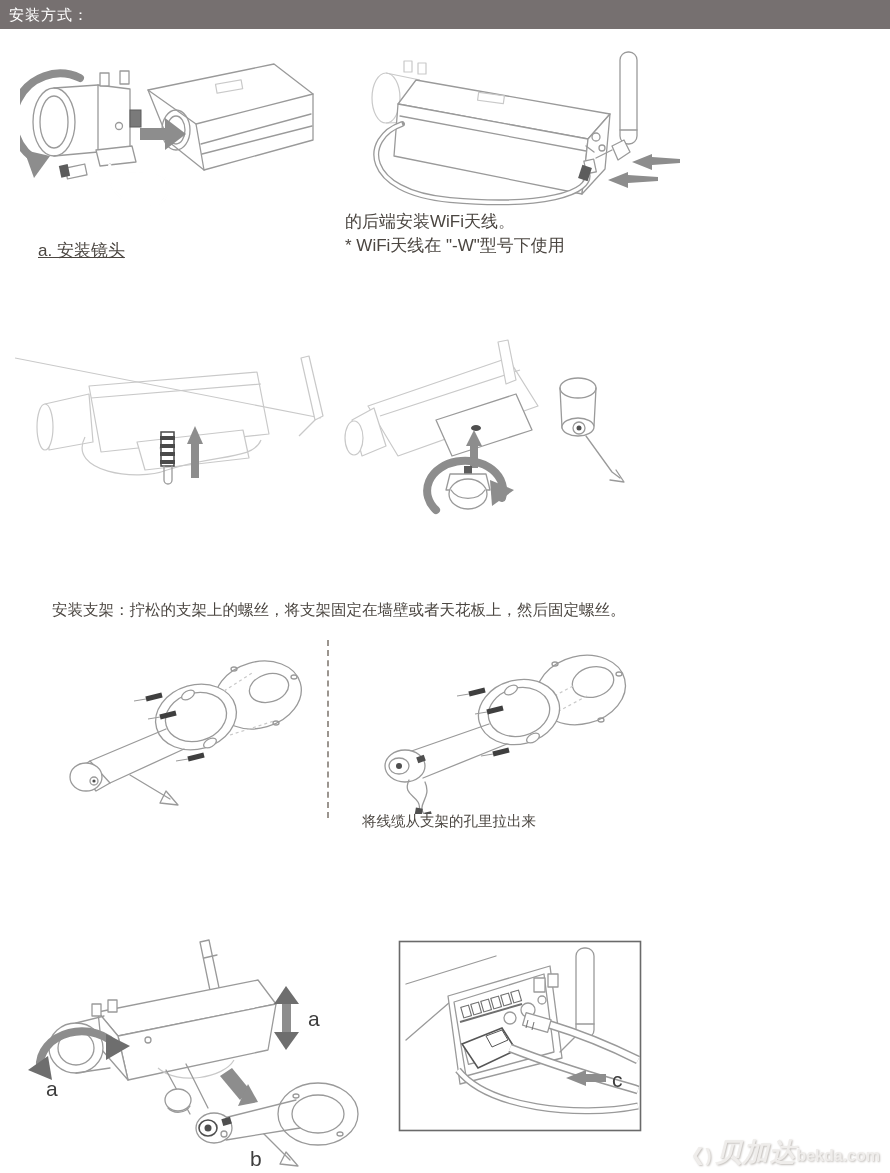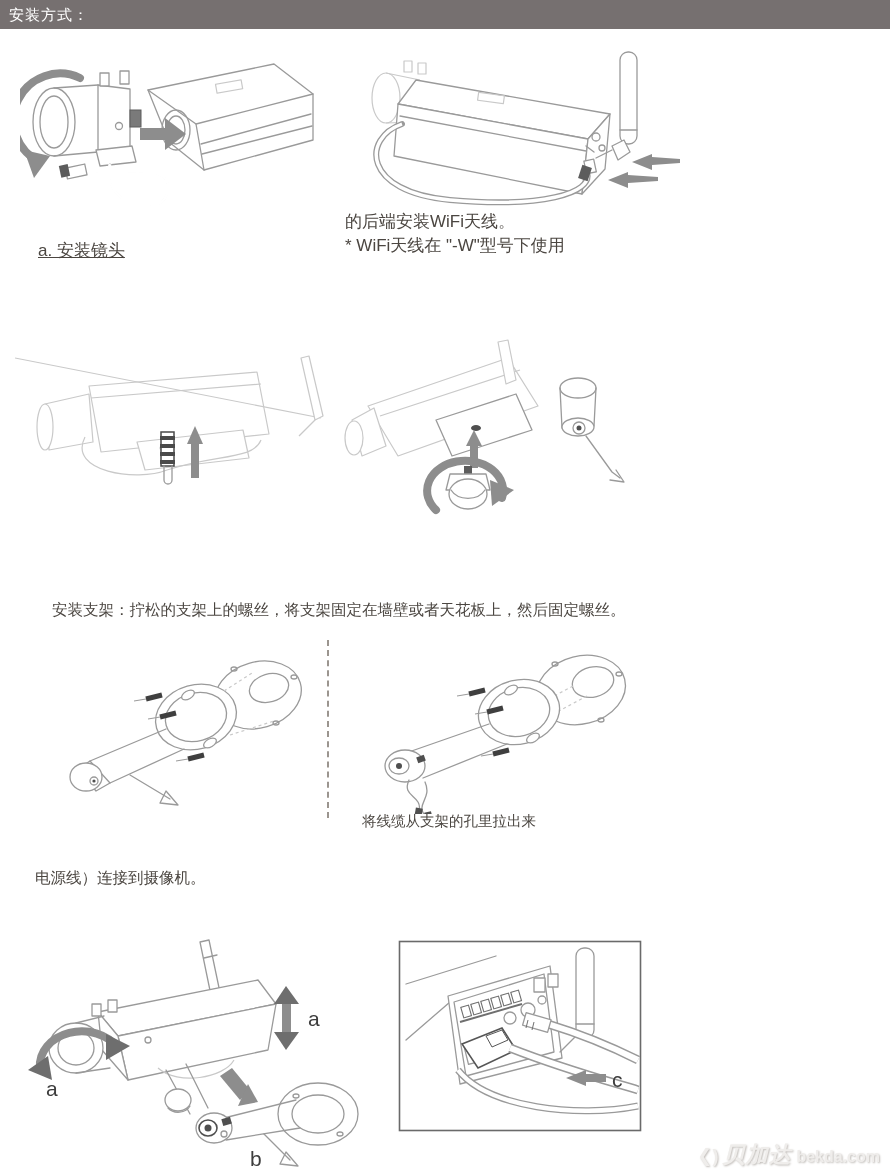--- a/index.html
+++ b/index.html
@@ -22,21 +22,21 @@
   .divider-dashed {
     position:absolute; left:327px; top:640px; height:178px; width:0;
     border-left:2px dashed #9b958f;
   }
   .watermark {
     position:absolute; right:10px; bottom:3px; display:flex; align-items:baseline;
     color:#efedeb; text-shadow:1px 1px 2px #c2beba, -1px -1px 1px #ffffff;
     user-select:none;
   }
   .watermark .logo { font-size:18px; margin-right:4px; font-weight:bold; }
-  .watermark .brand { font-size:22px; font-weight:bold; font-style:italic; letter-spacing:1px; margin-right:5px; }
+  .watermark .brand { font-size:26px; font-weight:bold; font-style:italic; letter-spacing:1px; }
   .watermark .domain { font-size:16px; font-weight:bold; }
   svg text.lbl { font-family:"Liberation Sans",sans-serif; font-size:21px; fill:#3d3d3d; }
   .ln   { stroke:#9a9a9a; fill:none; stroke-width:1.3; stroke-linejoin:round; stroke-linecap:round; }
   .lnw  { stroke:#9a9a9a; fill:#ffffff; stroke-width:1.3; stroke-linejoin:round; }
   .faded{ stroke:#c9c9c9; fill:none; stroke-width:1.2; stroke-linejoin:round; }
   .fadedw{ stroke:#c9c9c9; fill:#ffffff; stroke-width:1.2; stroke-linejoin:round; }
   .arr  { fill:#8d8d8d; stroke:none; }
   .arrln{ stroke:#8d8d8d; fill:none; stroke-linecap:round; }
 </style>
 </head>
@@ -299,21 +299,20 @@
         <path class="ln" d="M82,146 C 90,164 70,168 84,182" stroke-width="2"></path>
         <rect x="72" y="172" width="7" height="10" fill="#4f4f4f" transform="rotate(10 75 177)"></rect>
         <rect x="82" y="176" width="7" height="9" fill="#4f4f4f" transform="rotate(-14 85 180)"></rect>
       </g>
     </svg>
   </figure>
 
   <div class="small-cap" style="left:340px; top:812px;">将线缆从支架的孔里拉出来</div>
 
   <div class="body-text" style="left:35px; top:864px;">
-    <div>电源线）连接到摄像机。</div>
   </div>
 
   <figure class="fig" style="left:18px; top:928px;">
     <svg width="348" height="242" viewBox="0 0 348 242">
       <g>
         <polygon class="lnw" points="182,14 191,12 204,74 195,77"></polygon>
         <line class="ln" x1="186" y1="30" x2="199" y2="27"></line>
       </g>
       <g>
         <polygon class="lnw" points="80,84 240,52 258,76 100,108"></polygon>

